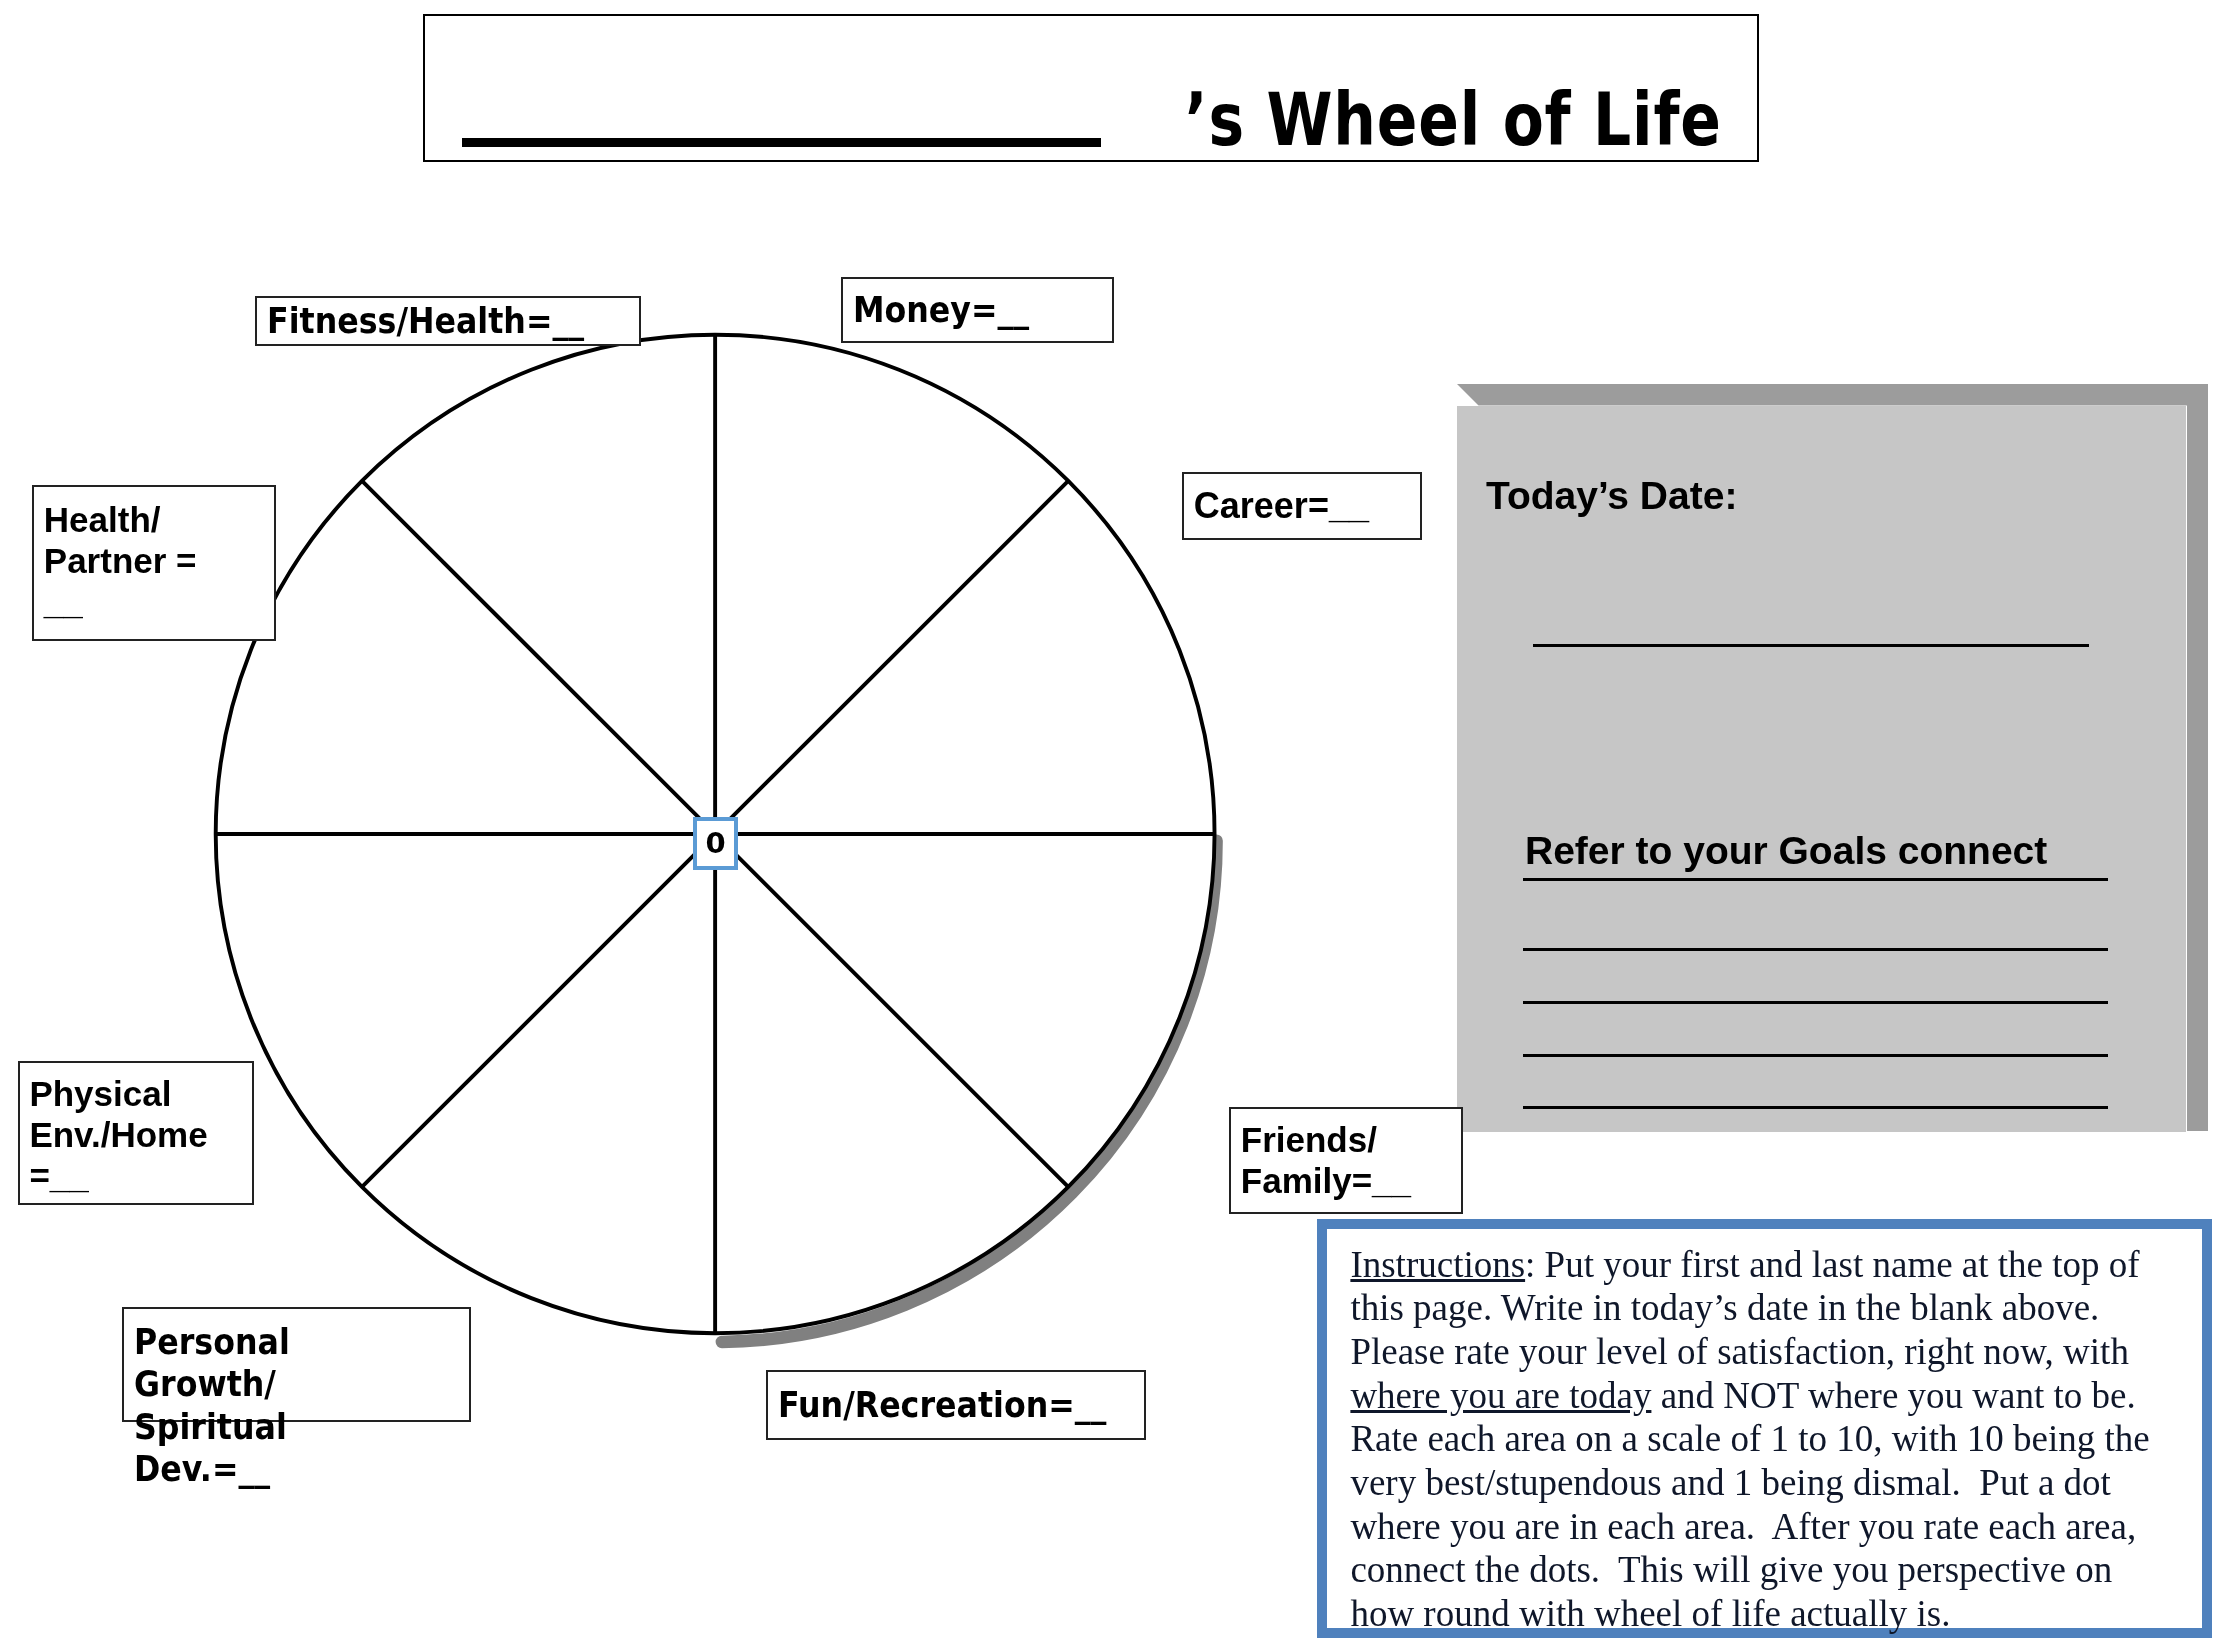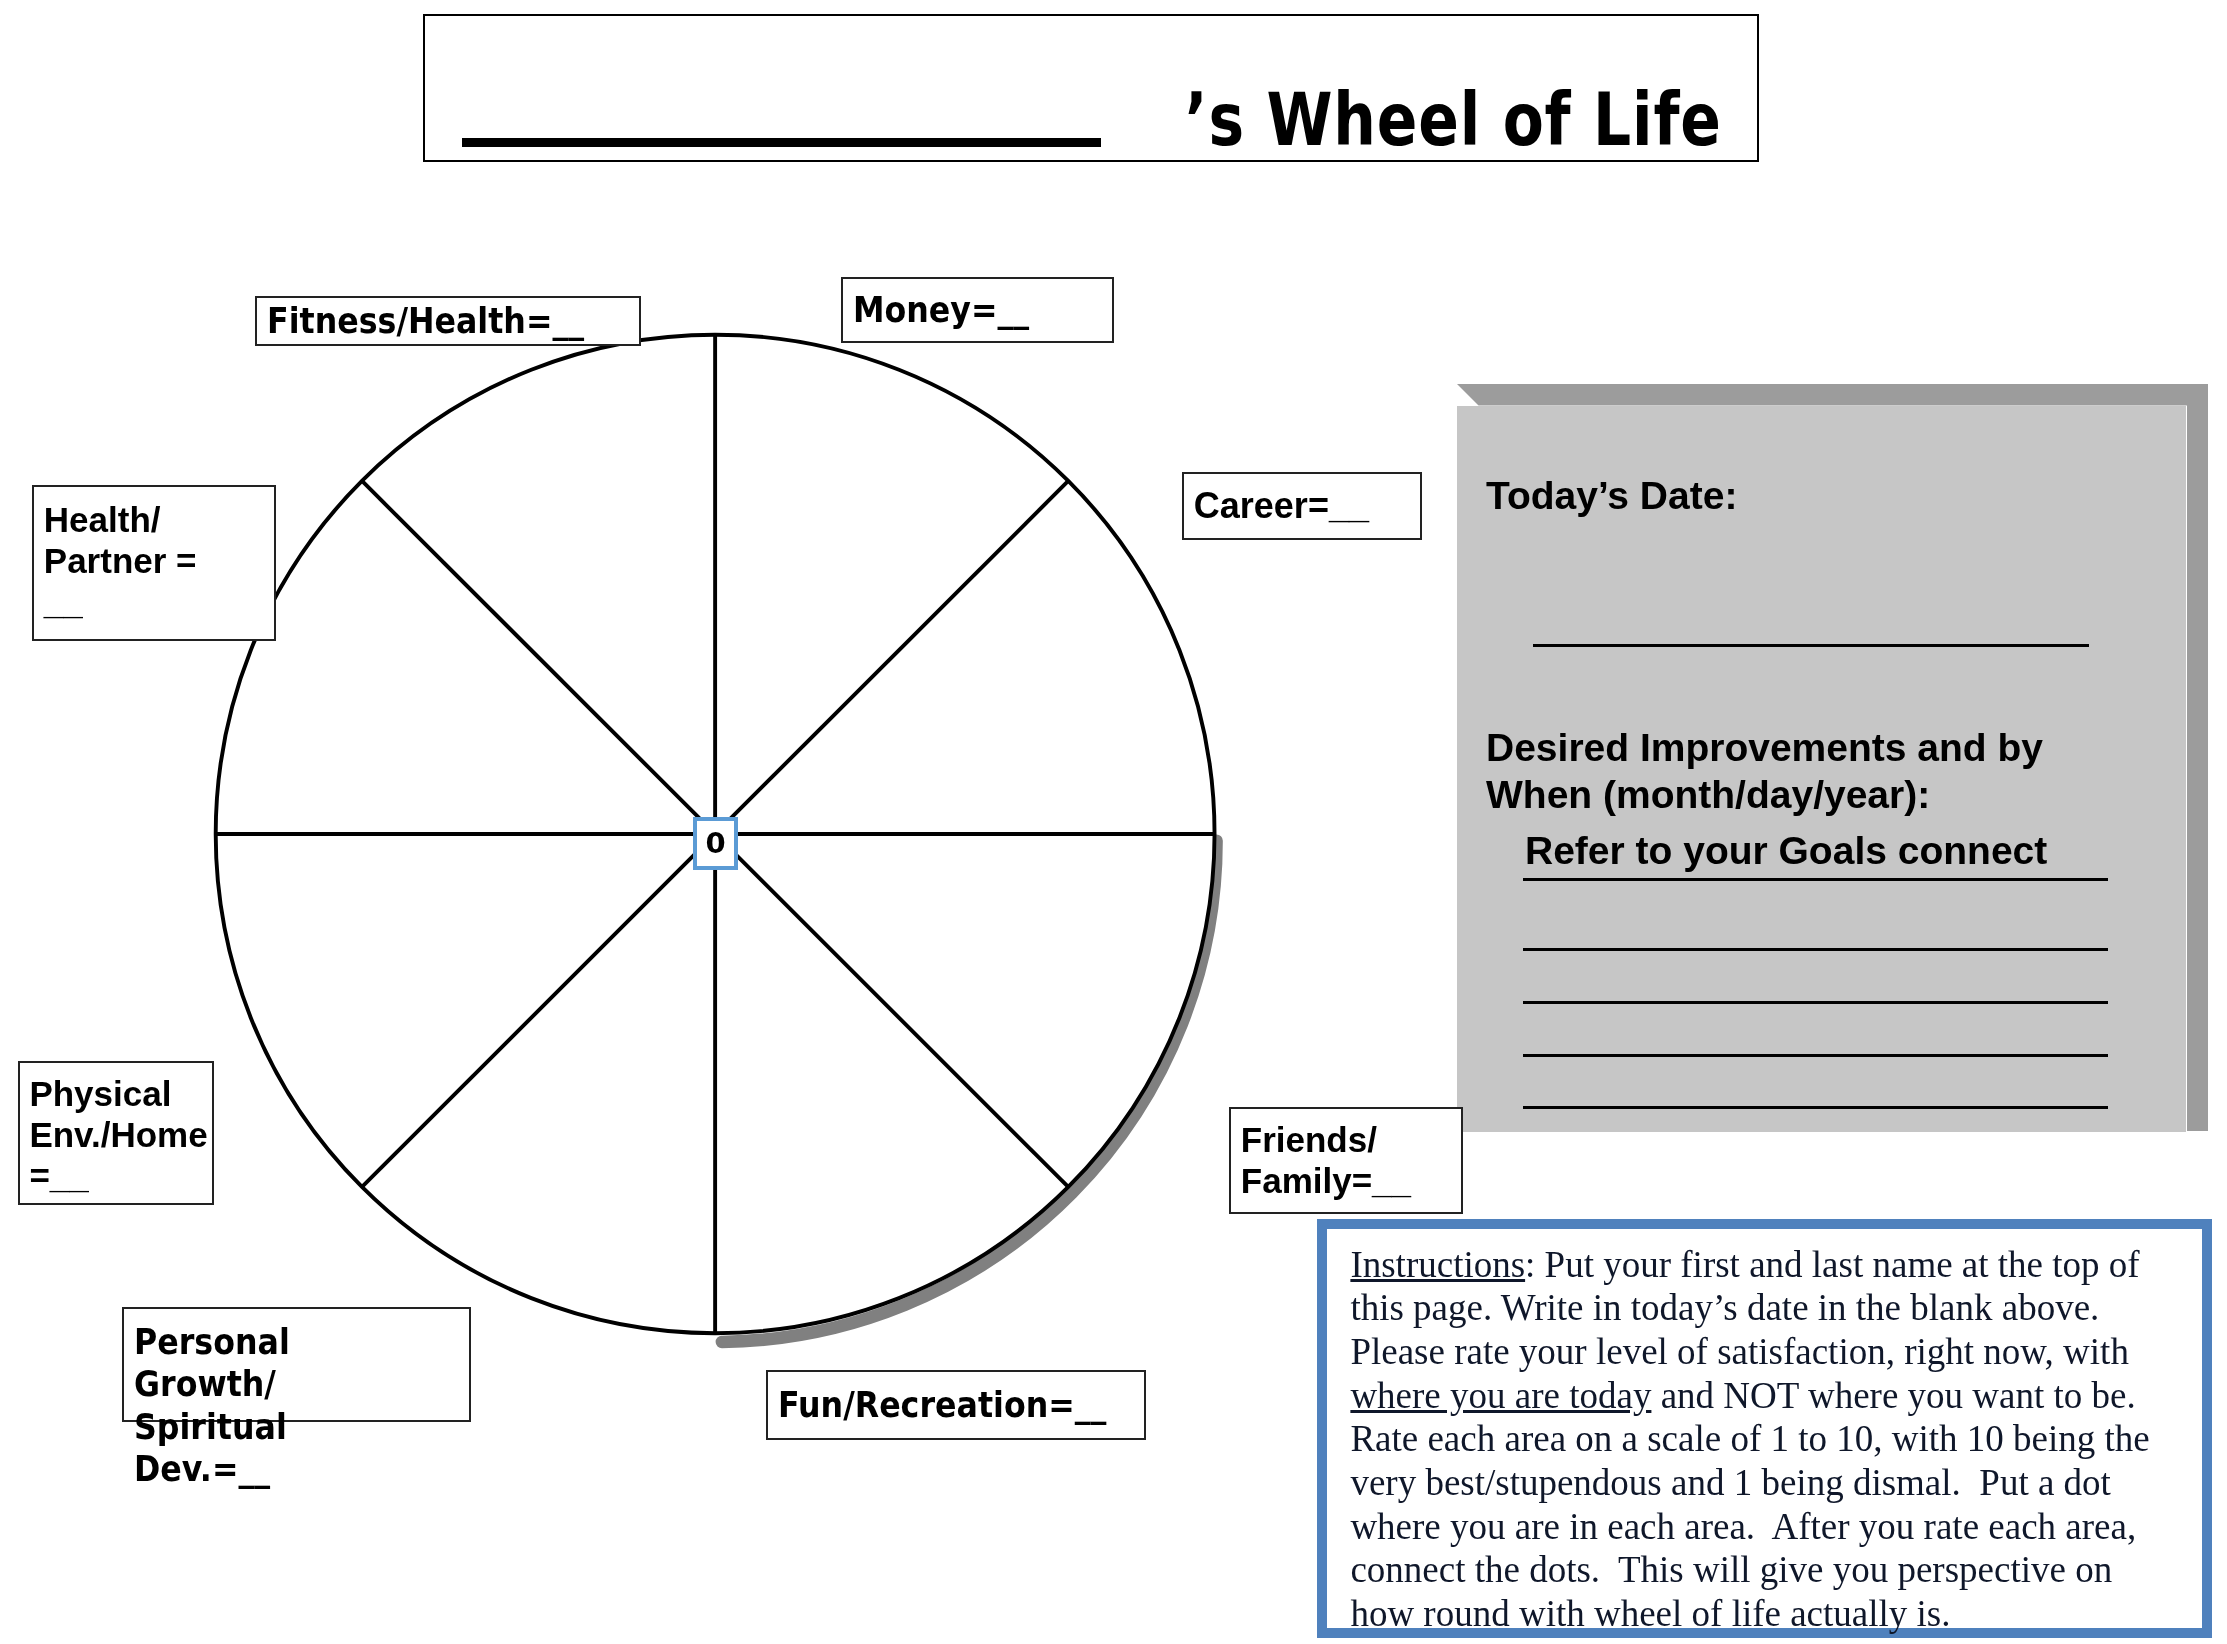--- a/index.html
+++ b/index.html
@@ -96,21 +96,21 @@
     padding: 3.9px 9.8px;
   }
   .cond { transform: scaleX(0.88); transform-origin: left center; }
 
   #lbl-fitness  { left: 255px;  top: 296px;  width: 386px;  height: 50px;  font-size: 36px; }
   #lbl-money    { left: 841px;  top: 277px;  width: 273px;  height: 66px;  font-size: 36px; }
   #lbl-career   { left: 1182px; top: 472px;  width: 240px;  height: 68px;  font-size: 36px;
                   font-family: "Liberation Sans", sans-serif; }
   #lbl-romance  { left: 32px;   top: 485px;  width: 244px;  height: 156px; font-size: 35px;
                   font-family: "Liberation Sans", sans-serif; align-items: flex-start; padding-top: 11.7px; }
-  #lbl-physical { left: 17.6px;   top: 1061px; width: 196px;  height: 144px; font-size: 35px;
+  #lbl-physical { left: 17.6px;   top: 1061px; width: 236px;  height: 144px; font-size: 35px;
                   font-family: "Liberation Sans", sans-serif; align-items: flex-start; padding-top: 9.8px; }
   #lbl-friends  { left: 1229px; top: 1107px; width: 234px;  height: 107px; font-size: 35px;
                   font-family: "Liberation Sans", sans-serif; align-items: flex-start; padding-top: 9.8px; }
   #lbl-growth   { left: 122px;  top: 1307px; width: 349px;  height: 115px; font-size: 36px;
                   align-items: flex-start; padding-top: 11.7px; }
   #lbl-fun      { left: 766px;  top: 1370px; width: 380px;  height: 70px;  font-size: 36px; }
 
   
   #gray-wrap {
     position: absolute;
@@ -273,22 +273,20 @@
 </div>
 
 <div id="gray-wrap">
   <div id="gray-top-bevel"></div>
   <div id="gray-right-bevel"></div>
   <div id="gray-body">
     <div id="gray-inner">
       <div class="gray-heading" id="gray-date-label">Today’s Date:</div>
       <div id="gray-date-rule"></div>
 
-      <div class="gray-heading" id="gray-improve-label">Desired Improvements and by
-When (month/day/year):</div>
 
       <div id="gray-goals-text">Refer to your Goals connect</div>
       <div id="gray-goals-rule"></div>
 
       <div class="gray-blank-rule" style="top:542px;"></div>
       <div class="gray-blank-rule" style="top:595px;"></div>
       <div class="gray-blank-rule" style="top:648px;"></div>
       <div class="gray-blank-rule" style="top:700px;"></div>
     </div>
   </div>

